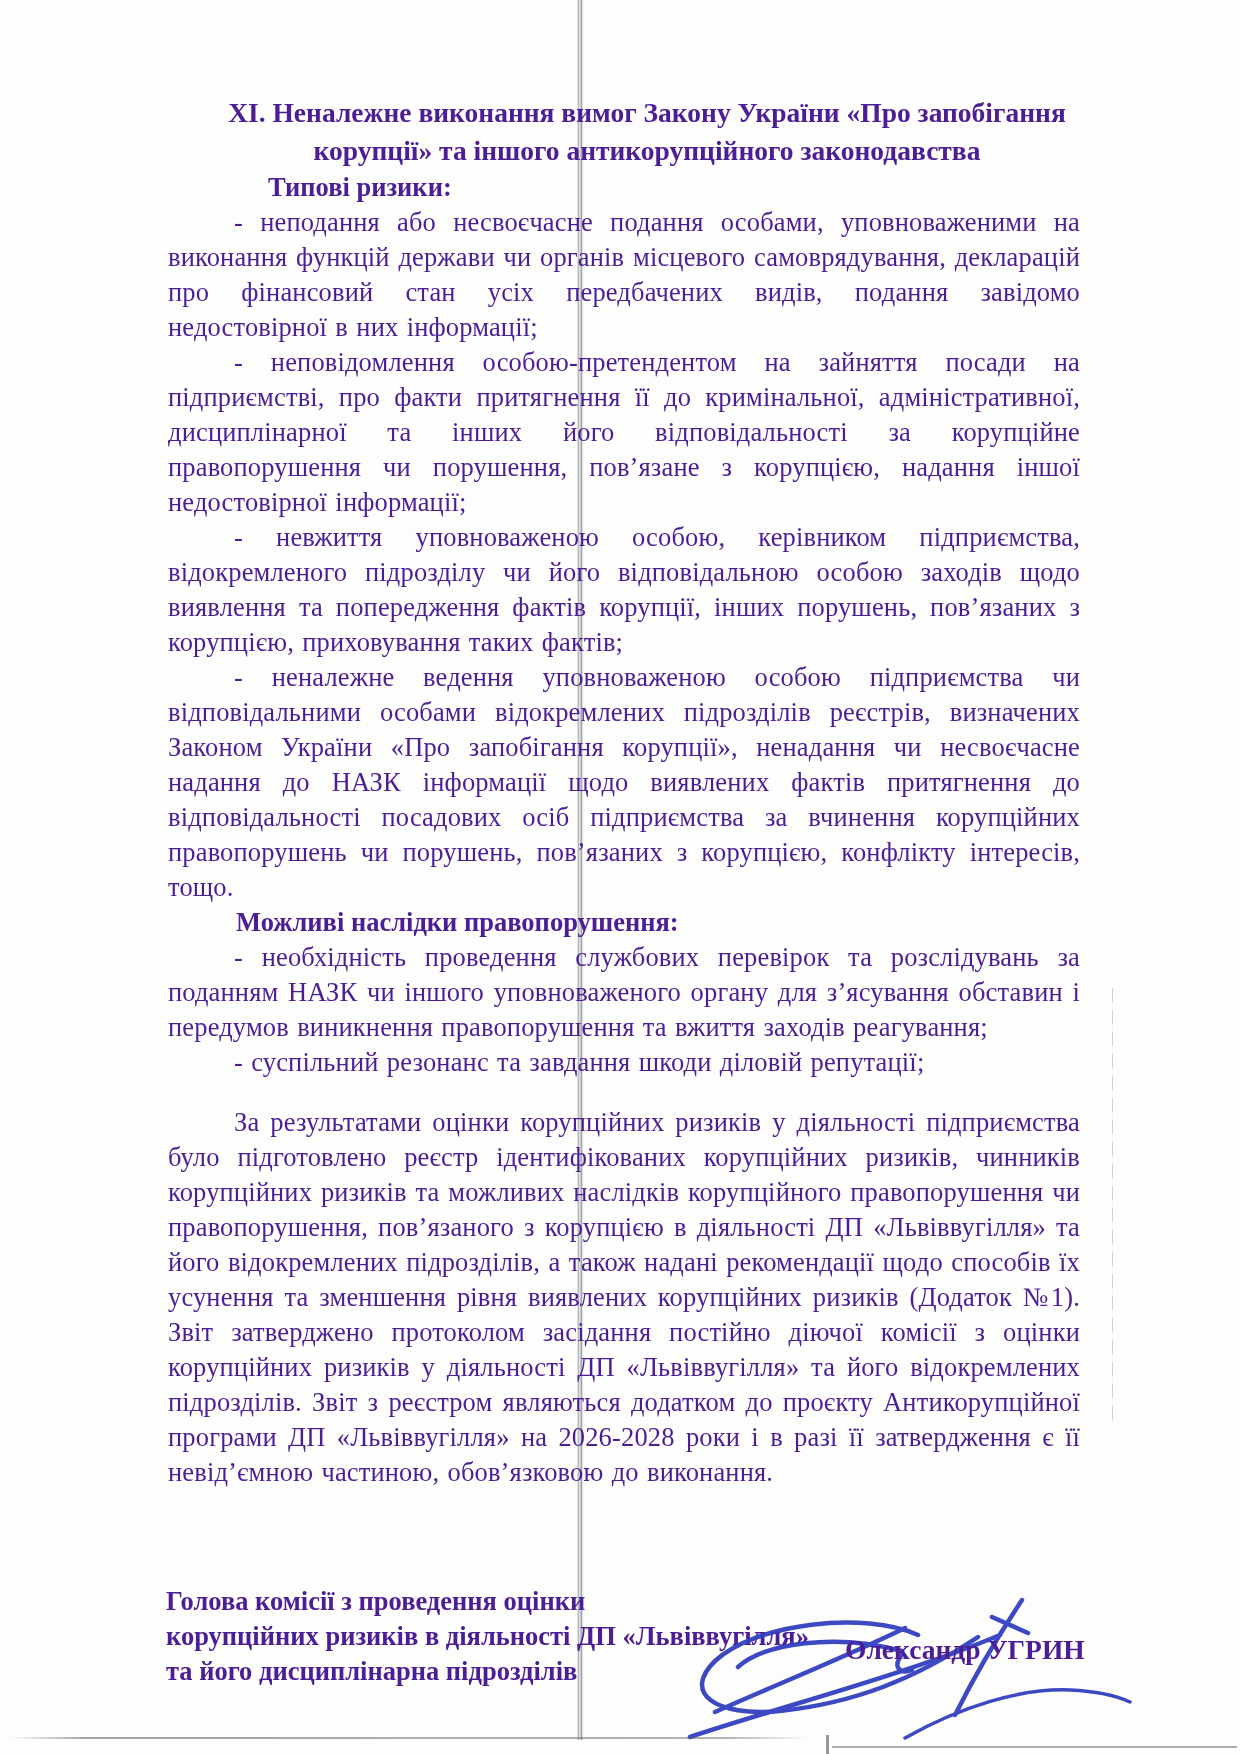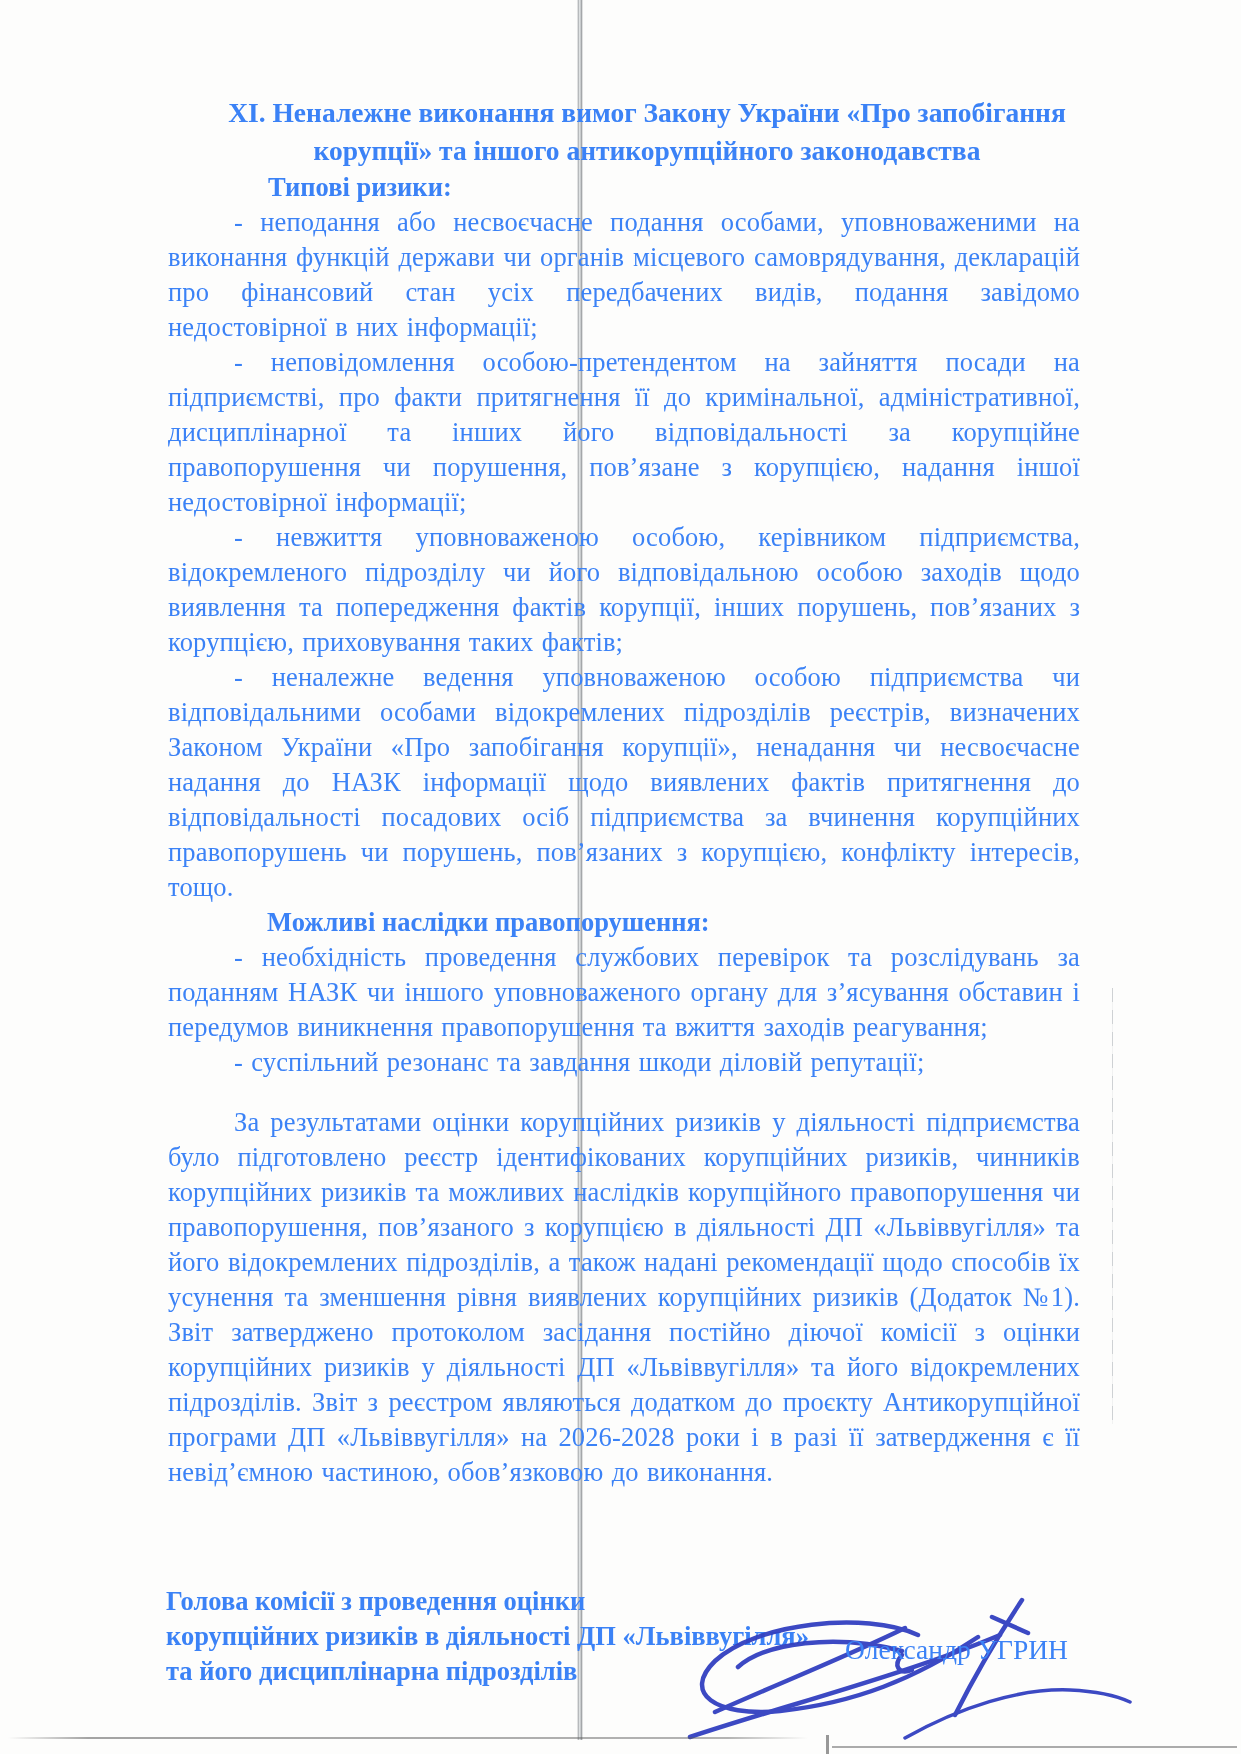--- a/index.html
+++ b/index.html
@@ -1,21 +1,21 @@
 <!DOCTYPE html>
 <html><head>
 <meta charset="utf-8">
 <style>
   html,body{margin:0;padding:0;background:#ffffff;}
   .page{
     position:relative;
     width:1241px;height:1754px;
     background:#fdfdfc;
     overflow:hidden;
-    color:#3b82f6;
+    color:#4c1d95;
     font-family:"Liberation Serif","DejaVu Serif",serif;
   }
   
   .fold-line{
     position:absolute;left:577px;top:0;width:6px;height:1740px;
     background:linear-gradient(to right,
       rgba(150,154,158,0) 0%,
       rgba(150,154,158,.75) 22%,
       rgba(235,238,239,.9) 48%,
       rgba(128,132,136,.8) 72%,
@@ -31,30 +31,30 @@
     position:absolute;left:168px;top:94px;width:912px;
     font-size:26.5px;line-height:35px;text-align:justify;
   }
   .title{
     font-weight:bold;text-align:center;
     font-size:27.5px;line-height:38px;
     margin:0 0 0 46px;
   }
   .subhead{font-weight:bold;text-align:left;}
   .risks-head{margin-left:100px;}
-  .cons-head{margin-left:99px;}
+  .cons-head{margin-left:68px;}
   .para{margin:0;text-indent:66px;word-spacing:1.5px;letter-spacing:.15px;}
   .summary{margin-top:25px;}
   .sig-role{
     position:absolute;left:166px;top:1556px;
     font-weight:bold;font-size:26.5px;line-height:35px;white-space:nowrap;margin-top:28px;
   }
   .sig-name{
     position:absolute;left:845px;top:1634px;
-    font-weight:normal;font-size:27.5px;white-space:nowrap;
+    font-weight:bold;font-size:27.5px;white-space:nowrap;
   }
   .sig-ink{position:absolute;left:660px;top:1595px;width:490px;height:159px;}
   .sig-ink path{fill:none;stroke-linecap:round;stroke-linejoin:round;}
   .bl-left{
     position:absolute;left:8px;top:1737px;width:800px;height:2px;
     background:linear-gradient(to right,rgba(90,90,90,0),rgba(90,90,90,.55) 10%,rgba(90,90,90,.45) 90%,rgba(90,90,90,0));
   }
   .bl-right{
     position:absolute;left:832px;top:1746px;width:405px;height:2px;
     background:rgba(90,90,90,.5);

